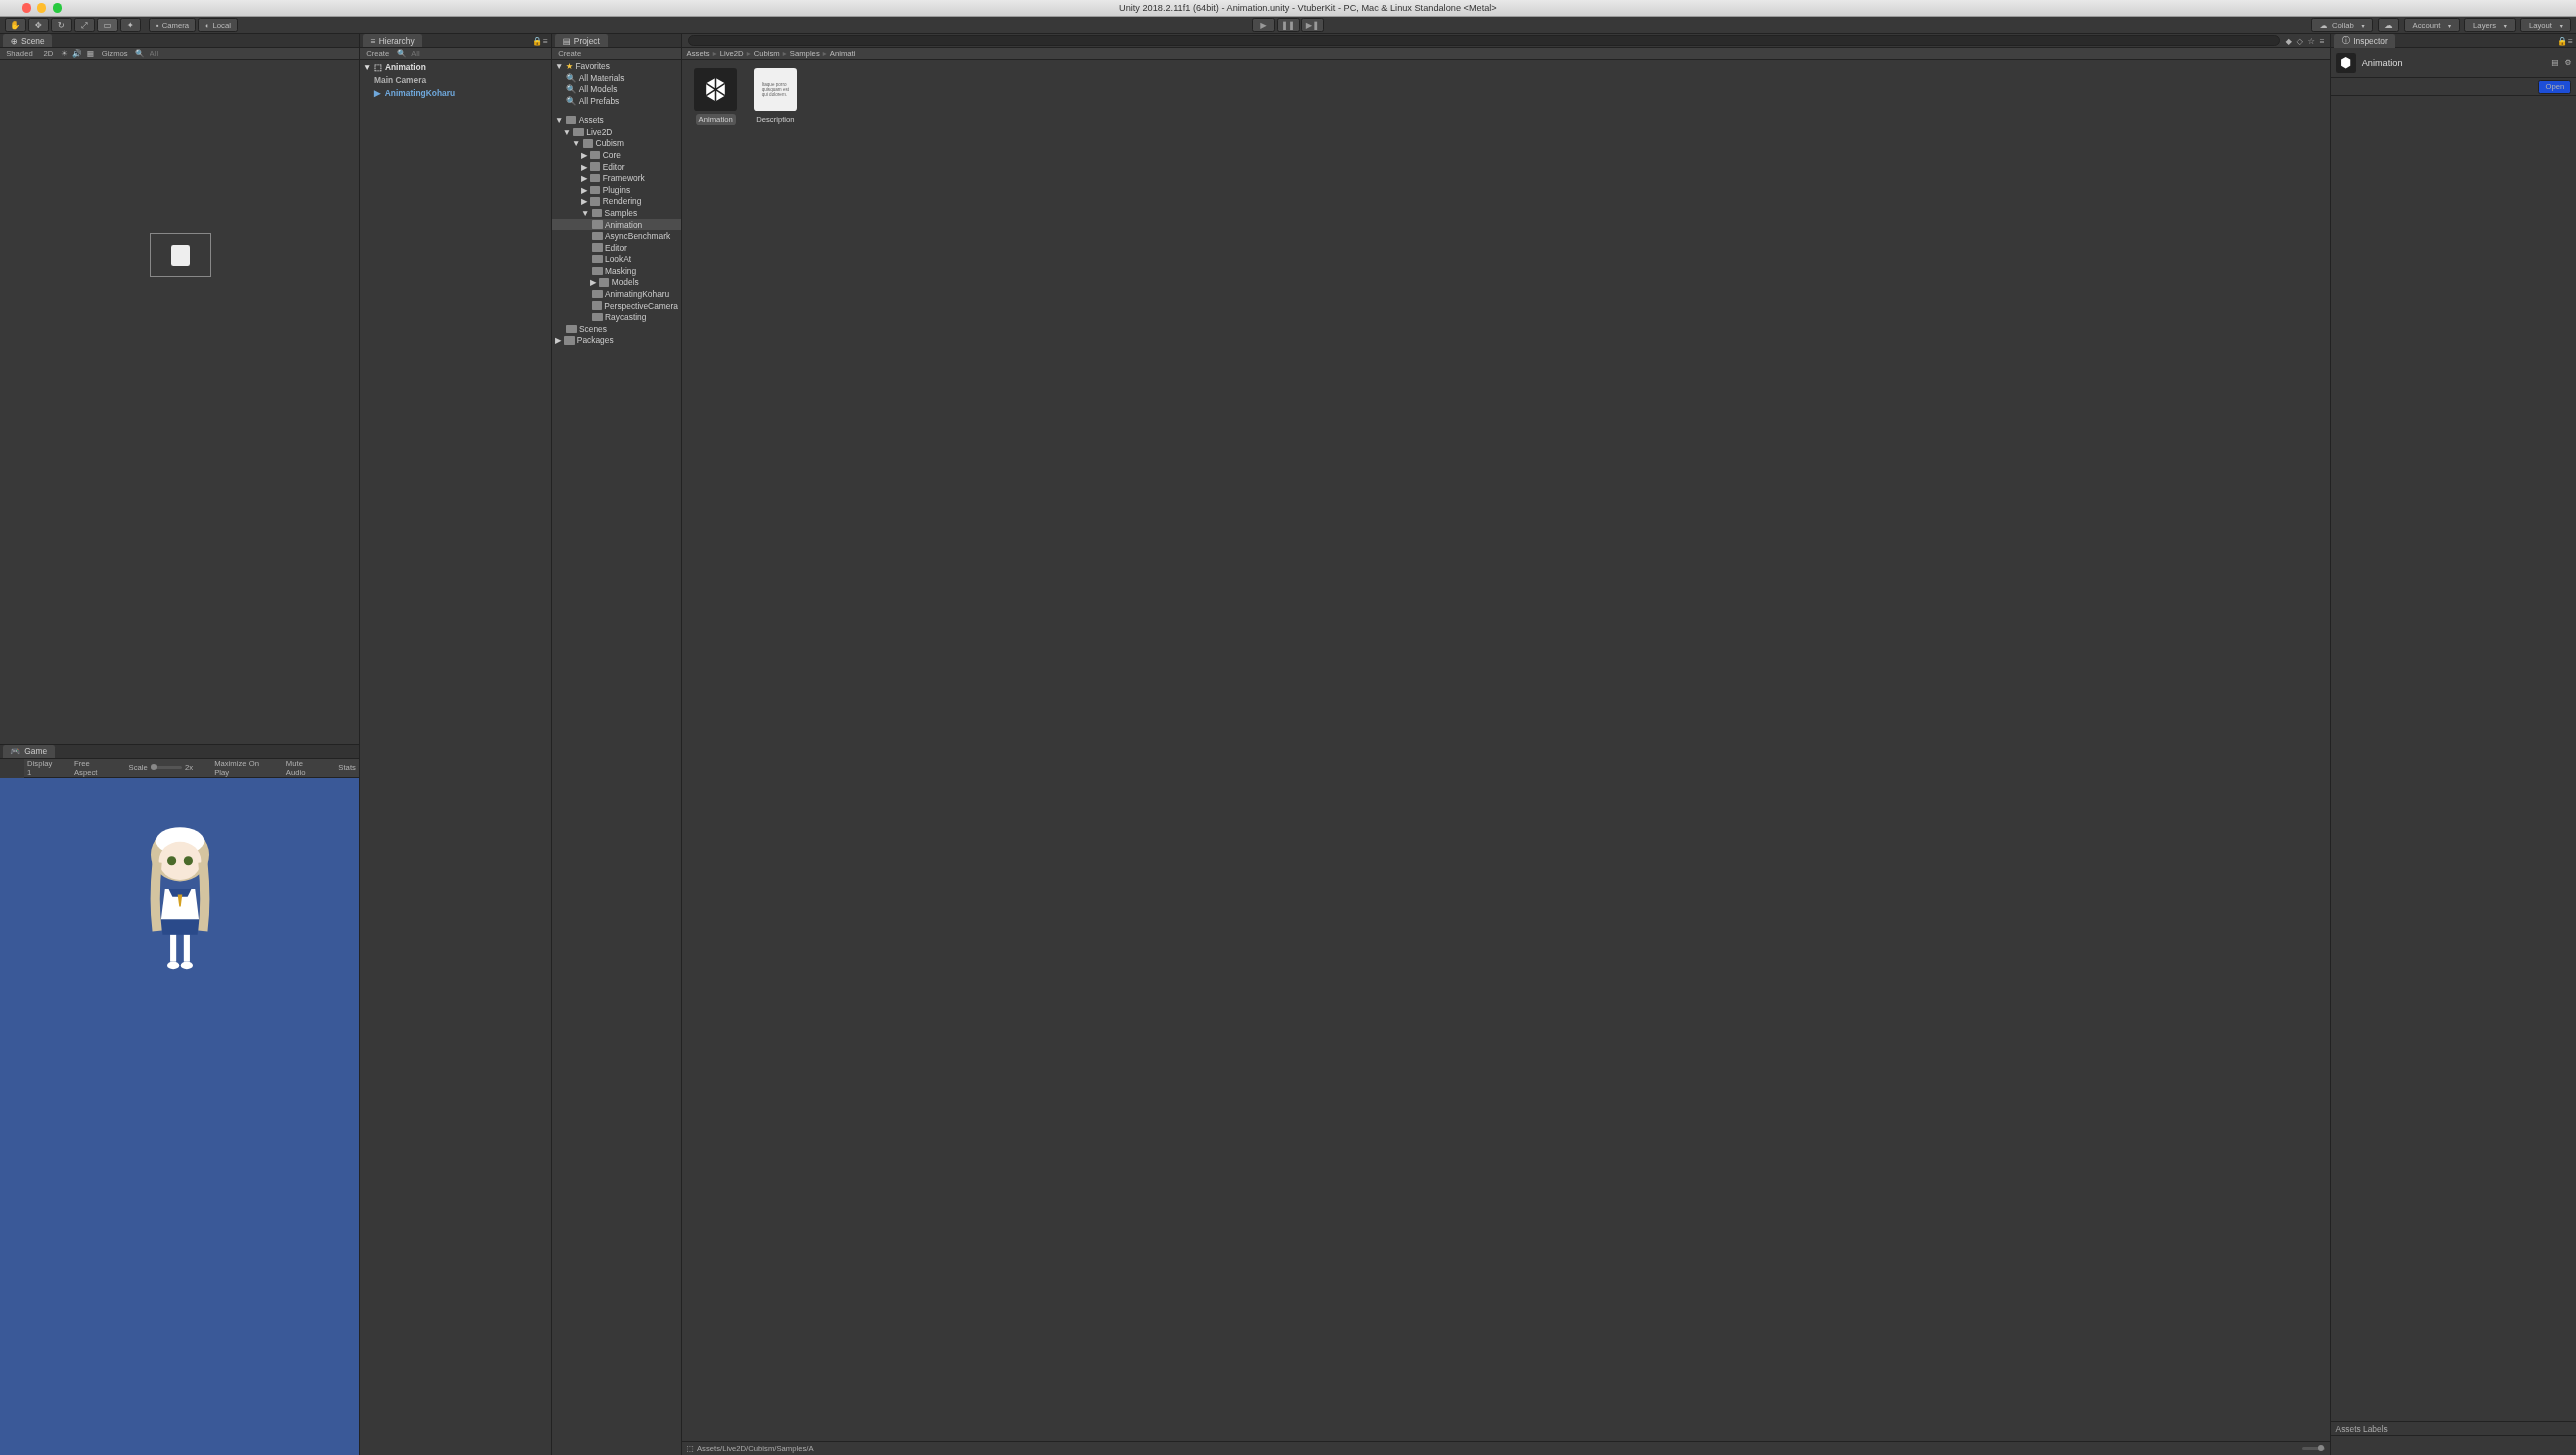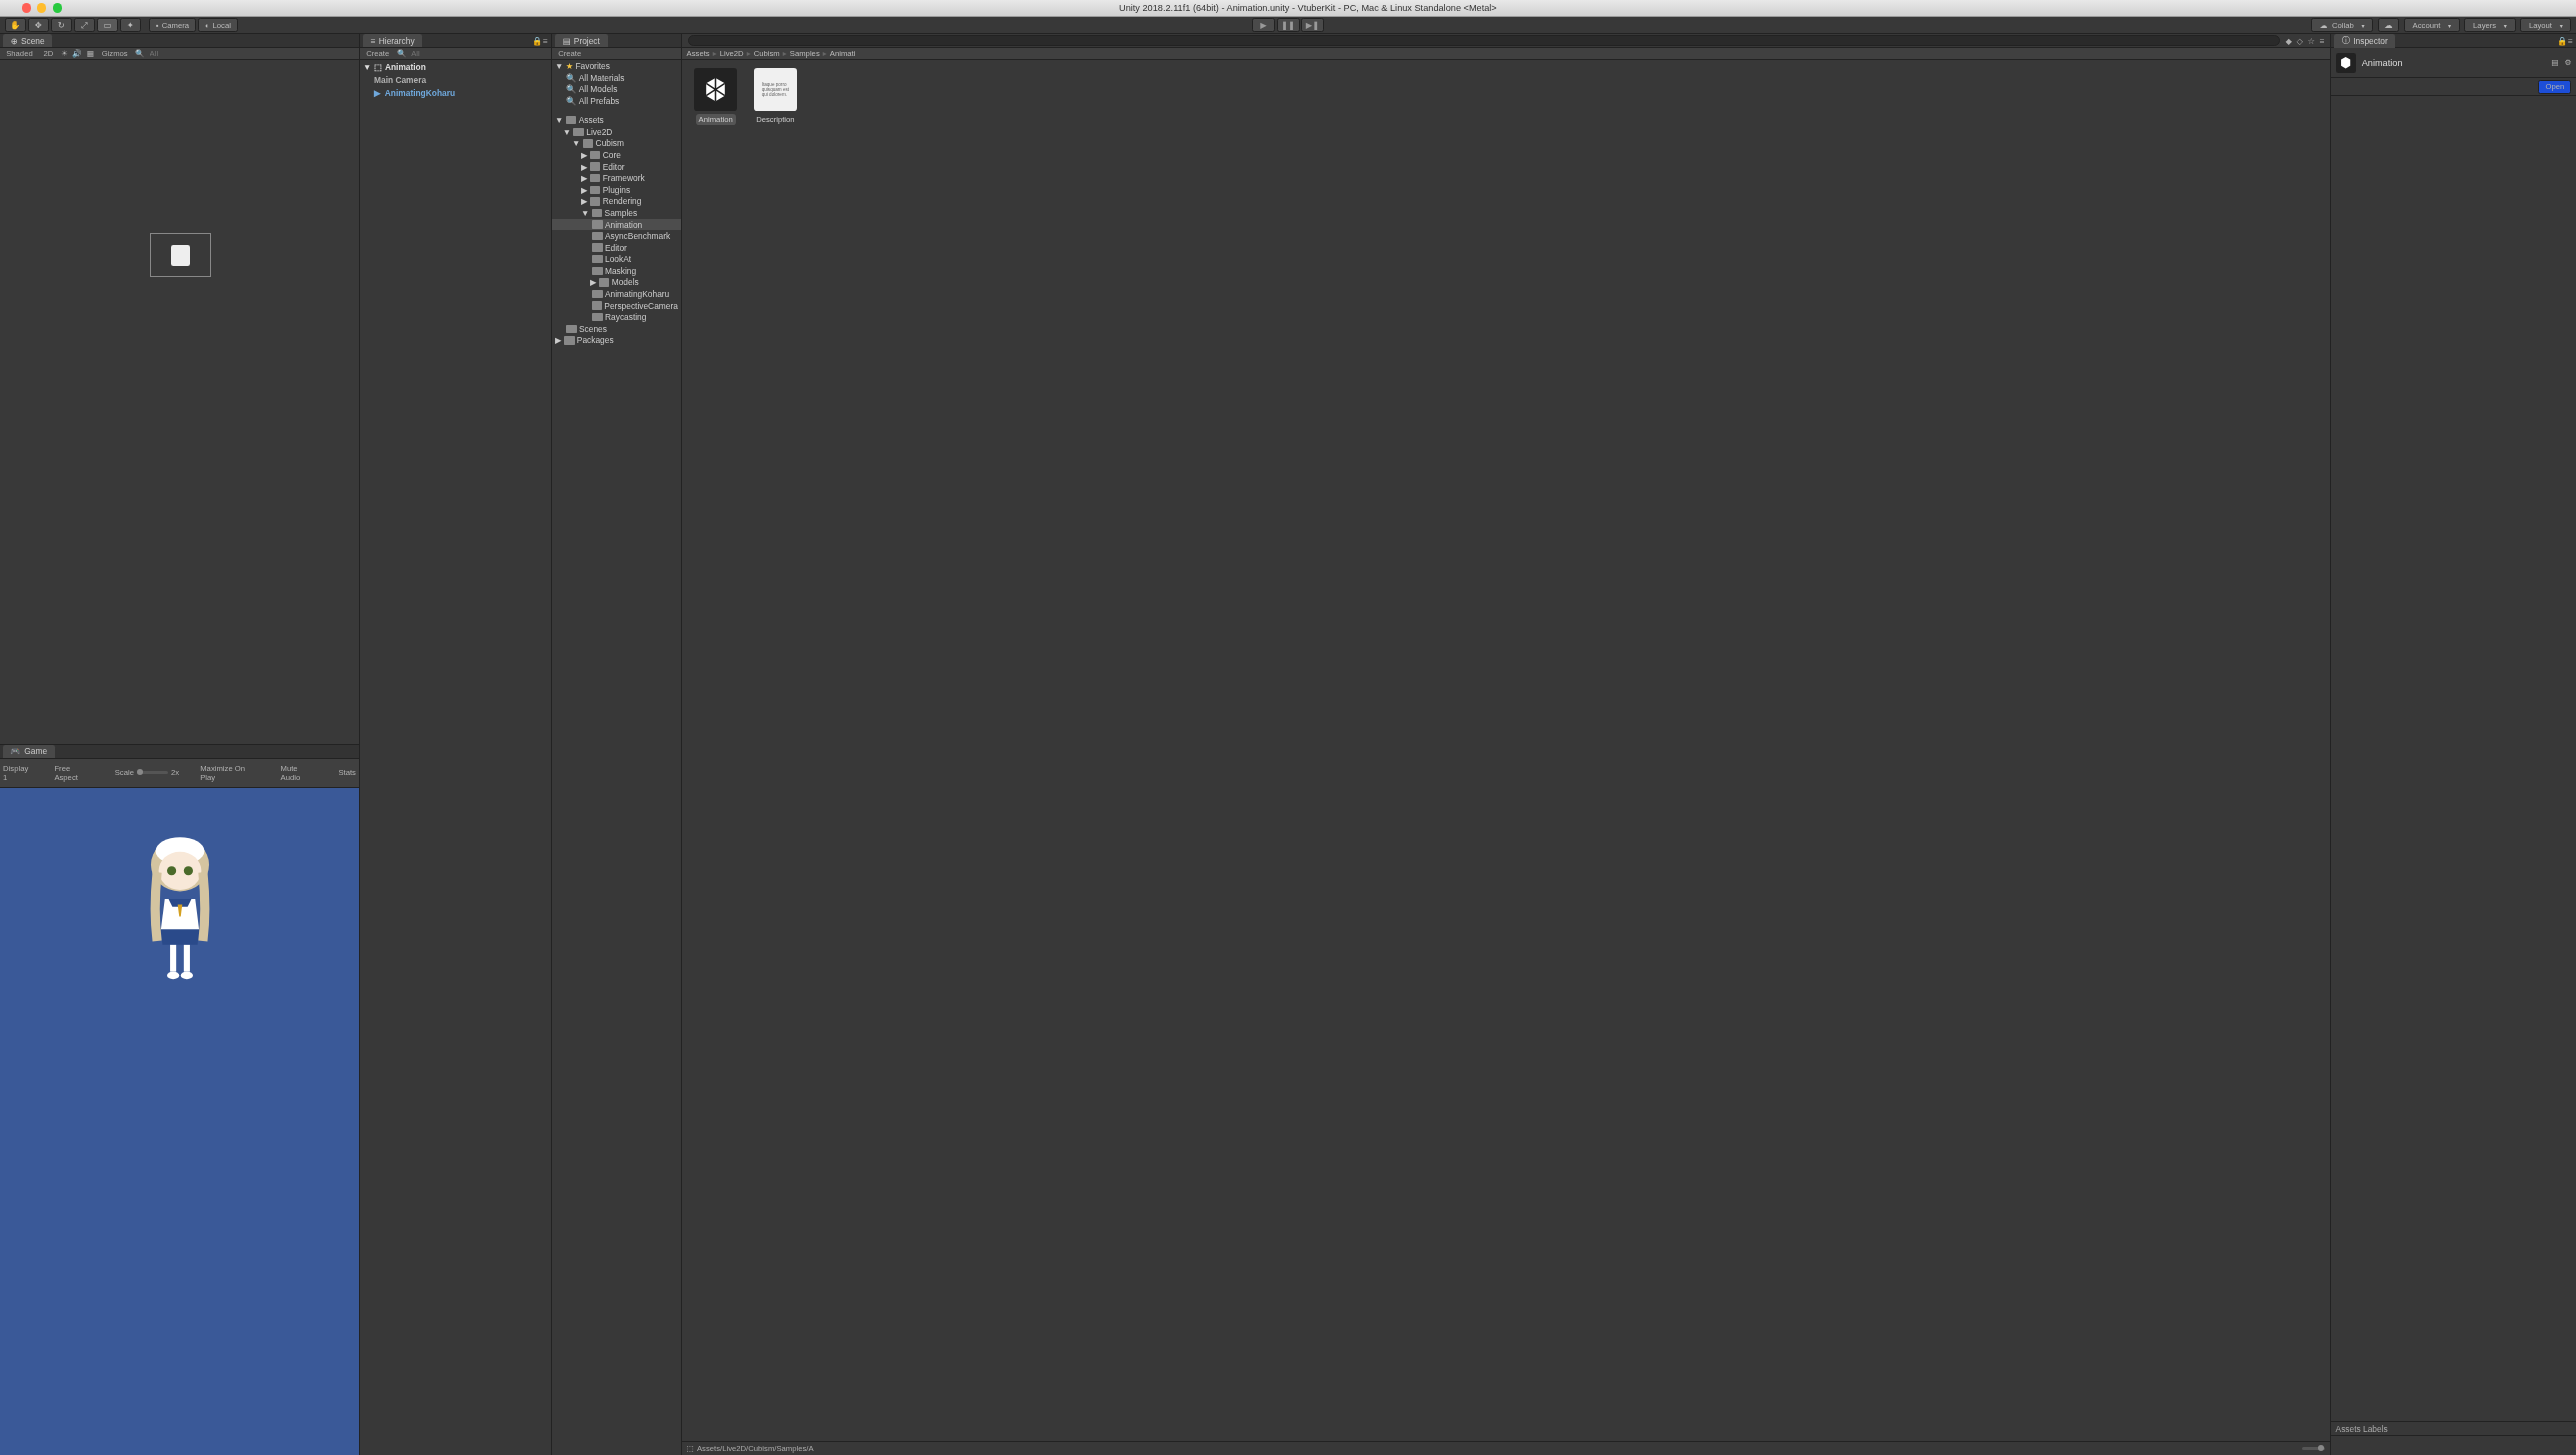--- a/index.html
+++ b/index.html
@@ -74,21 +74,21 @@
     .inspector-header { padding: 4.6px; display: flex; align-items: center; gap: 6.1px; border-bottom: 0.8px solid #222; }
     .inspector-icon { width: 20px; height: 20px; background: #222; border-radius: 2.3px; display: flex; align-items: center; justify-content: center; }
     .unity-logo-sm { width: 15.3px; height: 15.3px; }
     .inspector-title { color: #ddd; font-size: 9.2px; flex: 1; }
     .open-btn { padding: 1.5px 6.1px; background: #1d4ed8; border: 0.8px solid #222; border-radius: 2.3px; font-size: 7.7px; cursor: pointer; }
     
     .asset-labels { height: 14px; background: #383838; border-top: 0.8px solid #222; padding: 1.5px 4.6px; font-size: 8.4px; color: #aaa; }
     
     svg.unity-cube { width: 31px; height: 31px; }
     
-    .game-toolbar { height: 29px; background: #404040; border-bottom: 0.8px solid #222; display: flex; align-items: center; padding: 0 3.1px; font-size: 7.7px; gap: 21px; }
+    .game-toolbar { height: 19px; background: #404040; border-bottom: 0.8px solid #222; display: flex; align-items: center; padding: 0 3.1px; font-size: 7.7px; gap: 21px; margin-left: 24px; }
     .scale-slider { display: flex; align-items: center; gap: 3.1px; }
     .slider-track { width: 31px; height: 2.3px; background: #555; border-radius: 1.5px; position: relative; }
     .slider-thumb { width: 6.1px; height: 6.1px; background: #888; border-radius: 50%; position: absolute; top: -2.3px; left: 0; }
   </style>
 </head>
 <body>
 
 <div class="titlebar">
   <div class="traffic-lights">
     <div class="traffic-light tl-close"></div>

